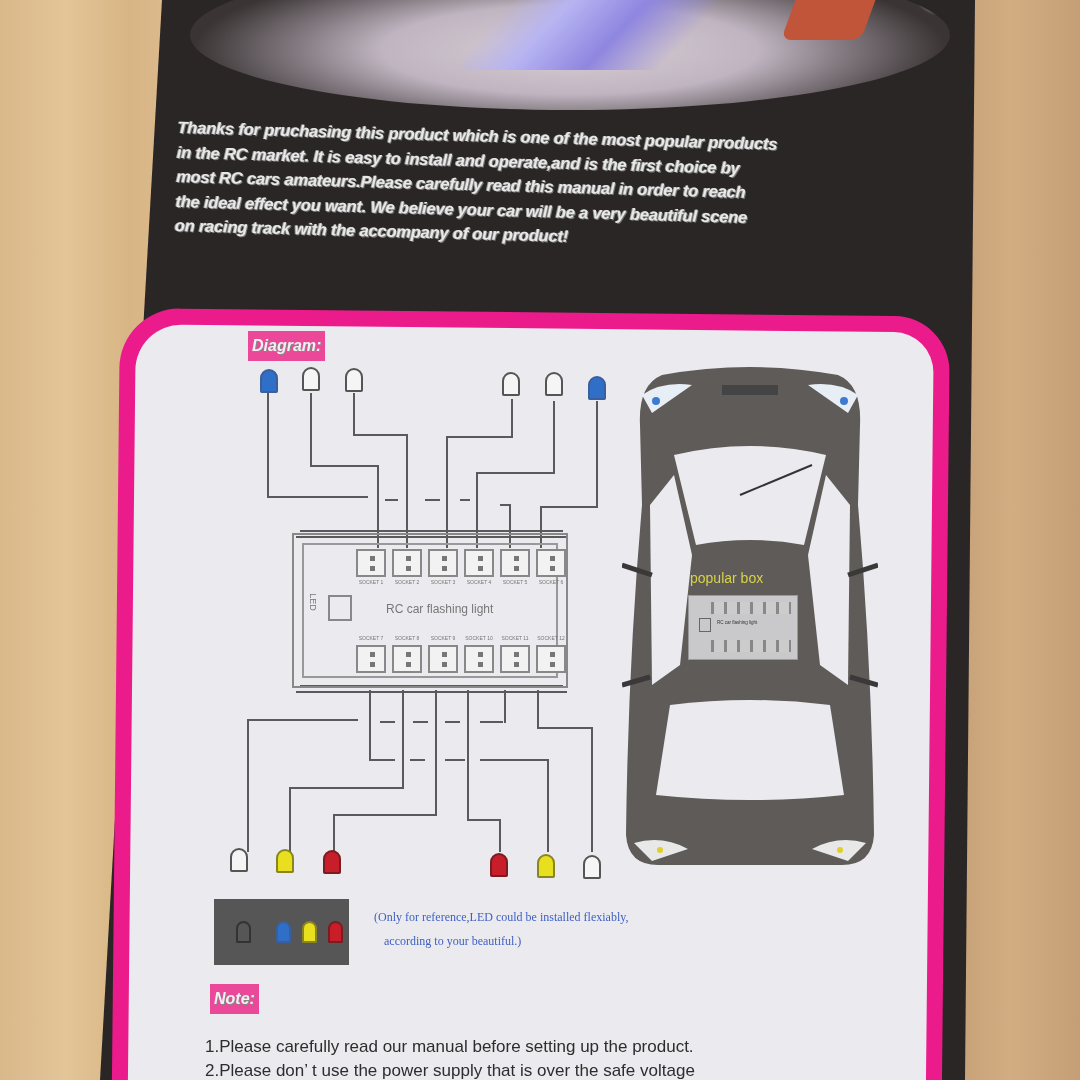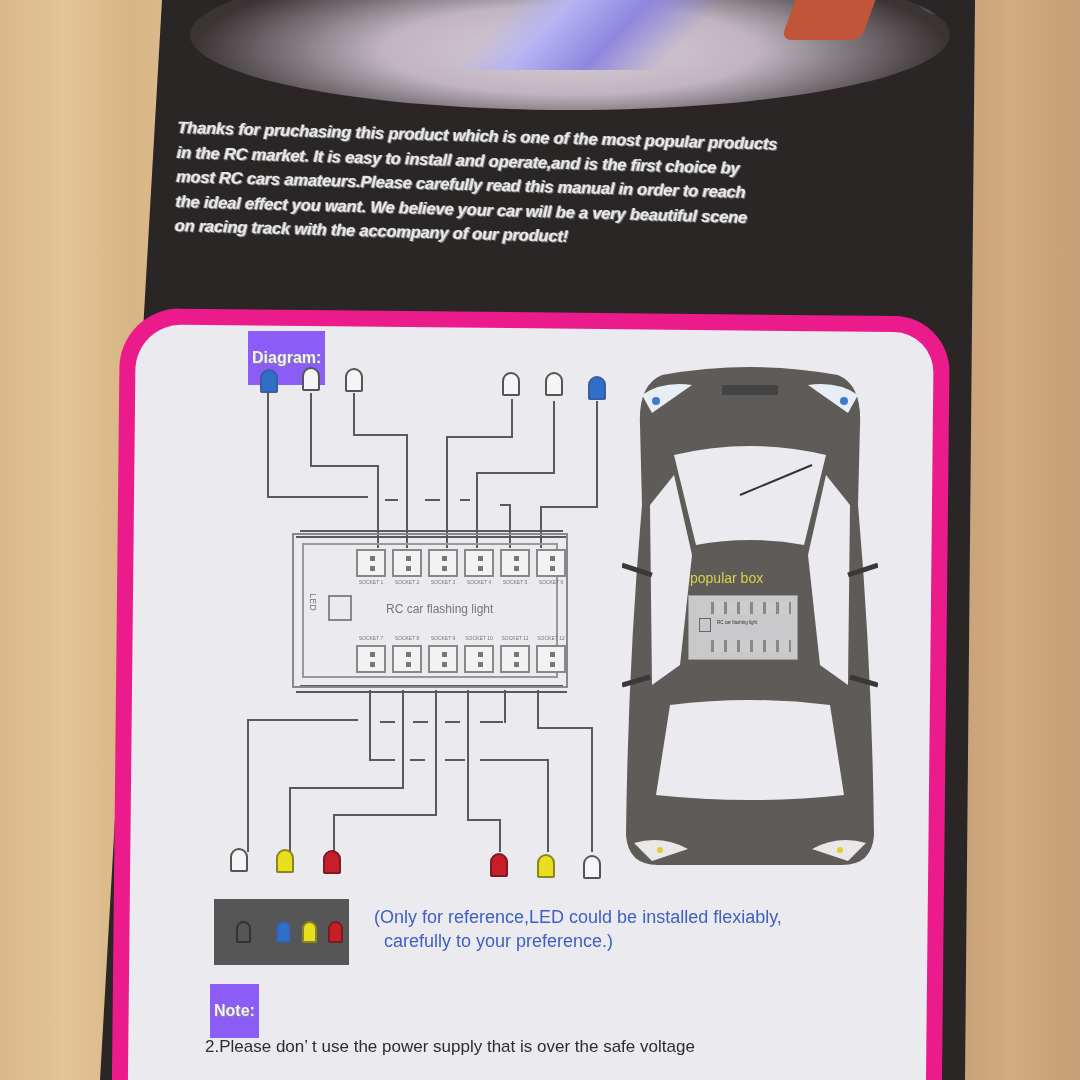--- a/index.html
+++ b/index.html
@@ -47,22 +47,22 @@
   .panel {
     position:absolute; left:120px; top:308px; width:830px; height:820px;
     background:#ec1b8c; border-radius:60px 55px 0 0;
     transform: rotate(0.6deg); transform-origin:left top;
   }
   .panel-inner {
     position:absolute; left:16px; top:16px; right:16px; bottom:0;
     background:#ebebef; border-radius:46px 40px 0 0;
   }
   .label-box {
-    position:absolute; background:#8b5cf6; color:#f2f2f2;
-    font-weight:bold; font-size:16px; padding:18px 4px;
+    position:absolute; background:#ec4899; color:#f2f2f2;
+    font-style:italic; font-weight:bold; font-size:16px; padding:6px 4px;
     text-shadow:1px 1px 0 #888;
   }
   .led {
     position:absolute; width:18px; height:24px; border:2px solid #555;
     border-radius:10px 10px 2px 2px; box-sizing:border-box;
   }
   .led.white { background:#f5f5f5; }
   .led.blue { background:#2f6fc8; border-color:#3a5f9a; }
   .led.yellow { background:#e8e01e; border-color:#8a8520; }
   .led.red { background:#c81e2a; border-color:#7a1c22; }
@@ -101,21 +101,21 @@
     position:absolute; left:22px; width:80px; height:12px;
     background: repeating-linear-gradient(90deg, #888 0 3px, #ccc 3px 13px);
   }
   .car-box .r1 { top:6px; } .car-box .r2 { top:44px; }
   .car-box .ic { position:absolute; left:10px; top:22px; width:10px; height:12px; border:1px solid #666; }
   .ref-box {
     position:absolute; left:214px; top:899px; width:135px; height:66px; background:#565656;
   }
   .ref-box .led { width:15px; height:22px; top:22px; }
   .ref-note {
-    position:absolute; left:374px; top:905px; color:#3f5fc2; font-size:18px; line-height:24px;
+    position:absolute; left:374px; top:905px; color:#3f5fc2; font-size:12px; line-height:24px;font-family:Liberation Serif, serif;
   }
   .notes { position:absolute; left:205px; top:1035px; color:#2d2d2d; font-size:17px; line-height:24px; }
   .notes span { display:block; white-space:nowrap; }
 </style>
 </head>
 <body>
 
 <div class="wood-right"></div>
 
 <div class="card"></div>
@@ -247,19 +247,20 @@
 </div>
 
 <div class="ref-box">
   <div class="led" style="left:22px; background:transparent; border-color:#333;"></div>
   <div class="led blue" style="left:62px;"></div>
   <div class="led yellow" style="left:88px;"></div>
   <div class="led red" style="left:114px;"></div>
 </div>
 <div class="ref-note">
   <div>(Only for reference,LED could be installed flexiably,</div>
-  <div style="padding-left:10px;">carefully to your preference.)</div>
+  <div style="padding-left:10px;">according to your beautiful.)</div>
 </div>
 
 <div class="label-box" style="left:210px; top:984px;">Note:</div>
 <div class="notes">
+  <span>1.Please carefully read our manual before setting up the product.</span>
   <span>2.Please don’ t use the power supply that is over the safe voltage</span>
 </div>
 
 </body></html>

